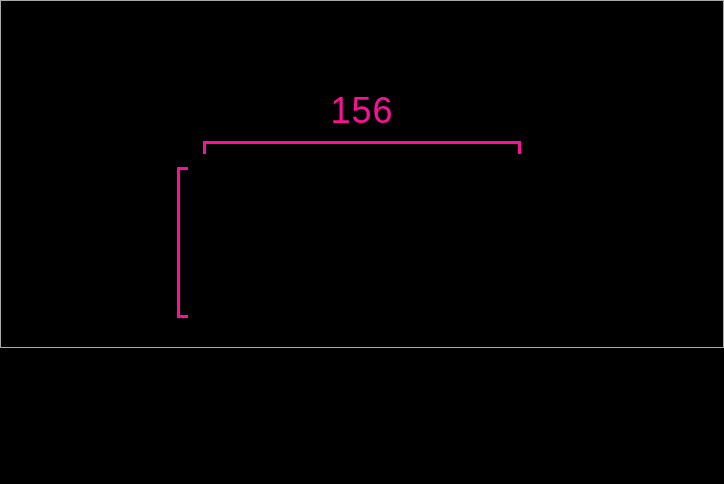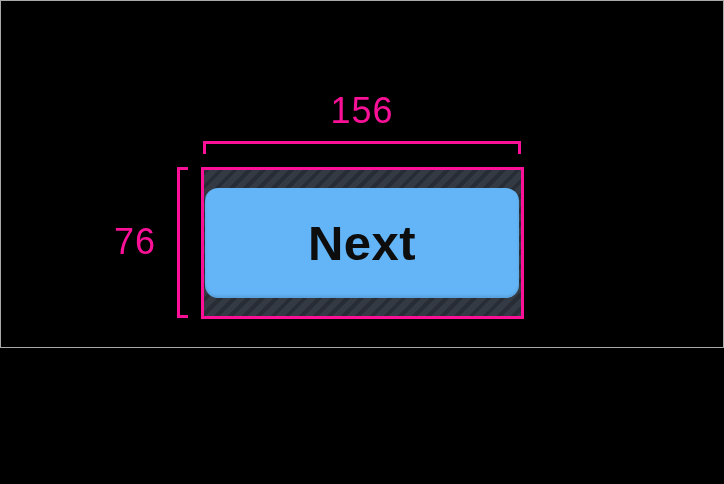--- a/index.html
+++ b/index.html
@@ -112,24 +112,17 @@
 </style>
 </head>
 <body>
 
 <div class="stage">
 
   <div class="dim-label dim-width">156</div>
 
   <div class="bracket bracket-h"></div>
 
-  <div class="dim-label dim-height">76</div>
 
   <div class="bracket bracket-v"></div>
 
-  <div class="selection-box">
-    <div class="hatch"></div>
-    <button class="next-btn">
-      <span>Next</span>
-    </button>
-  </div>
 
 </div>
 
 </body></html>

